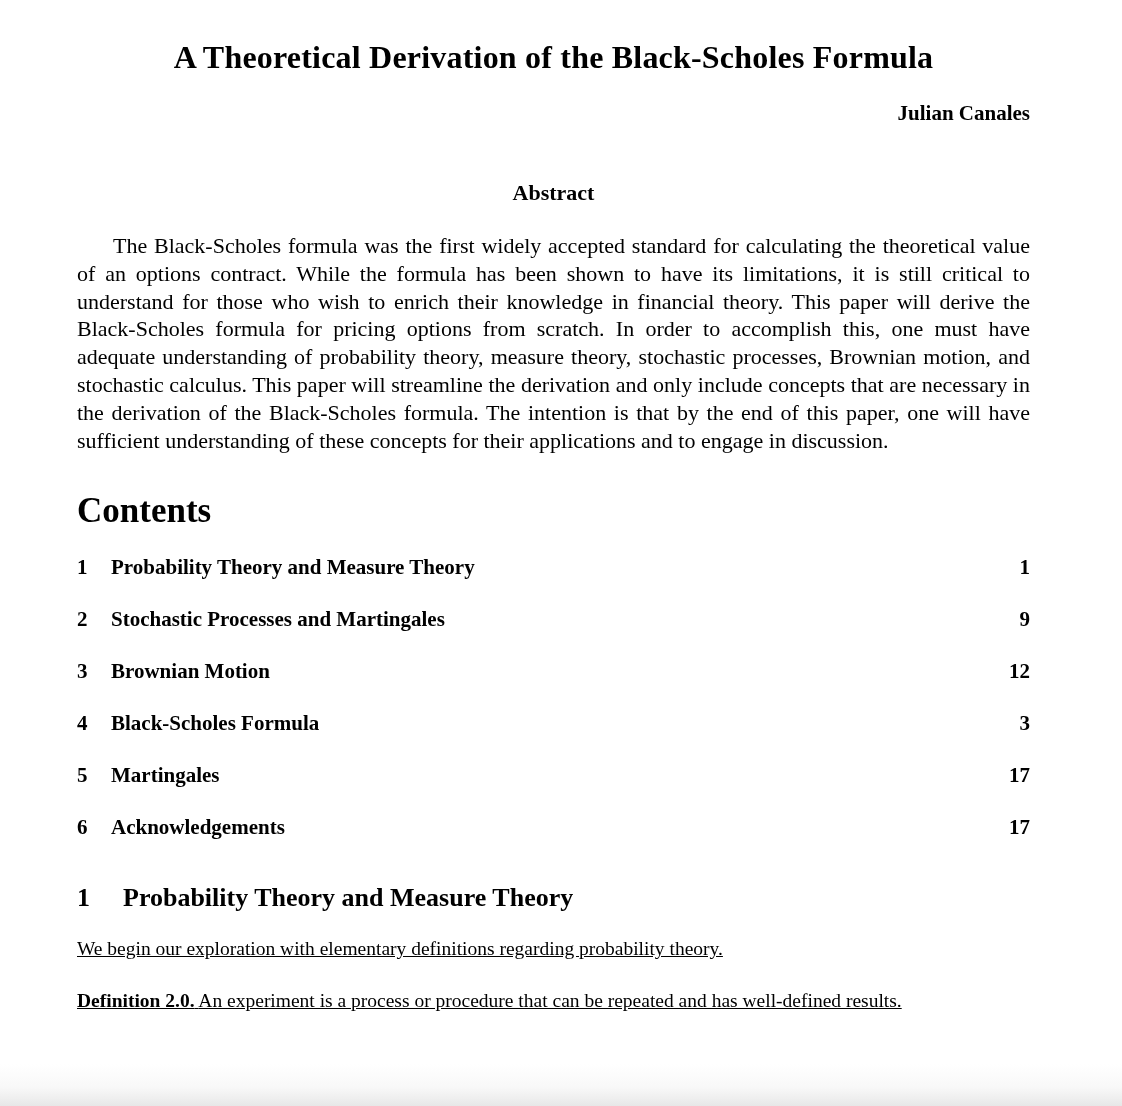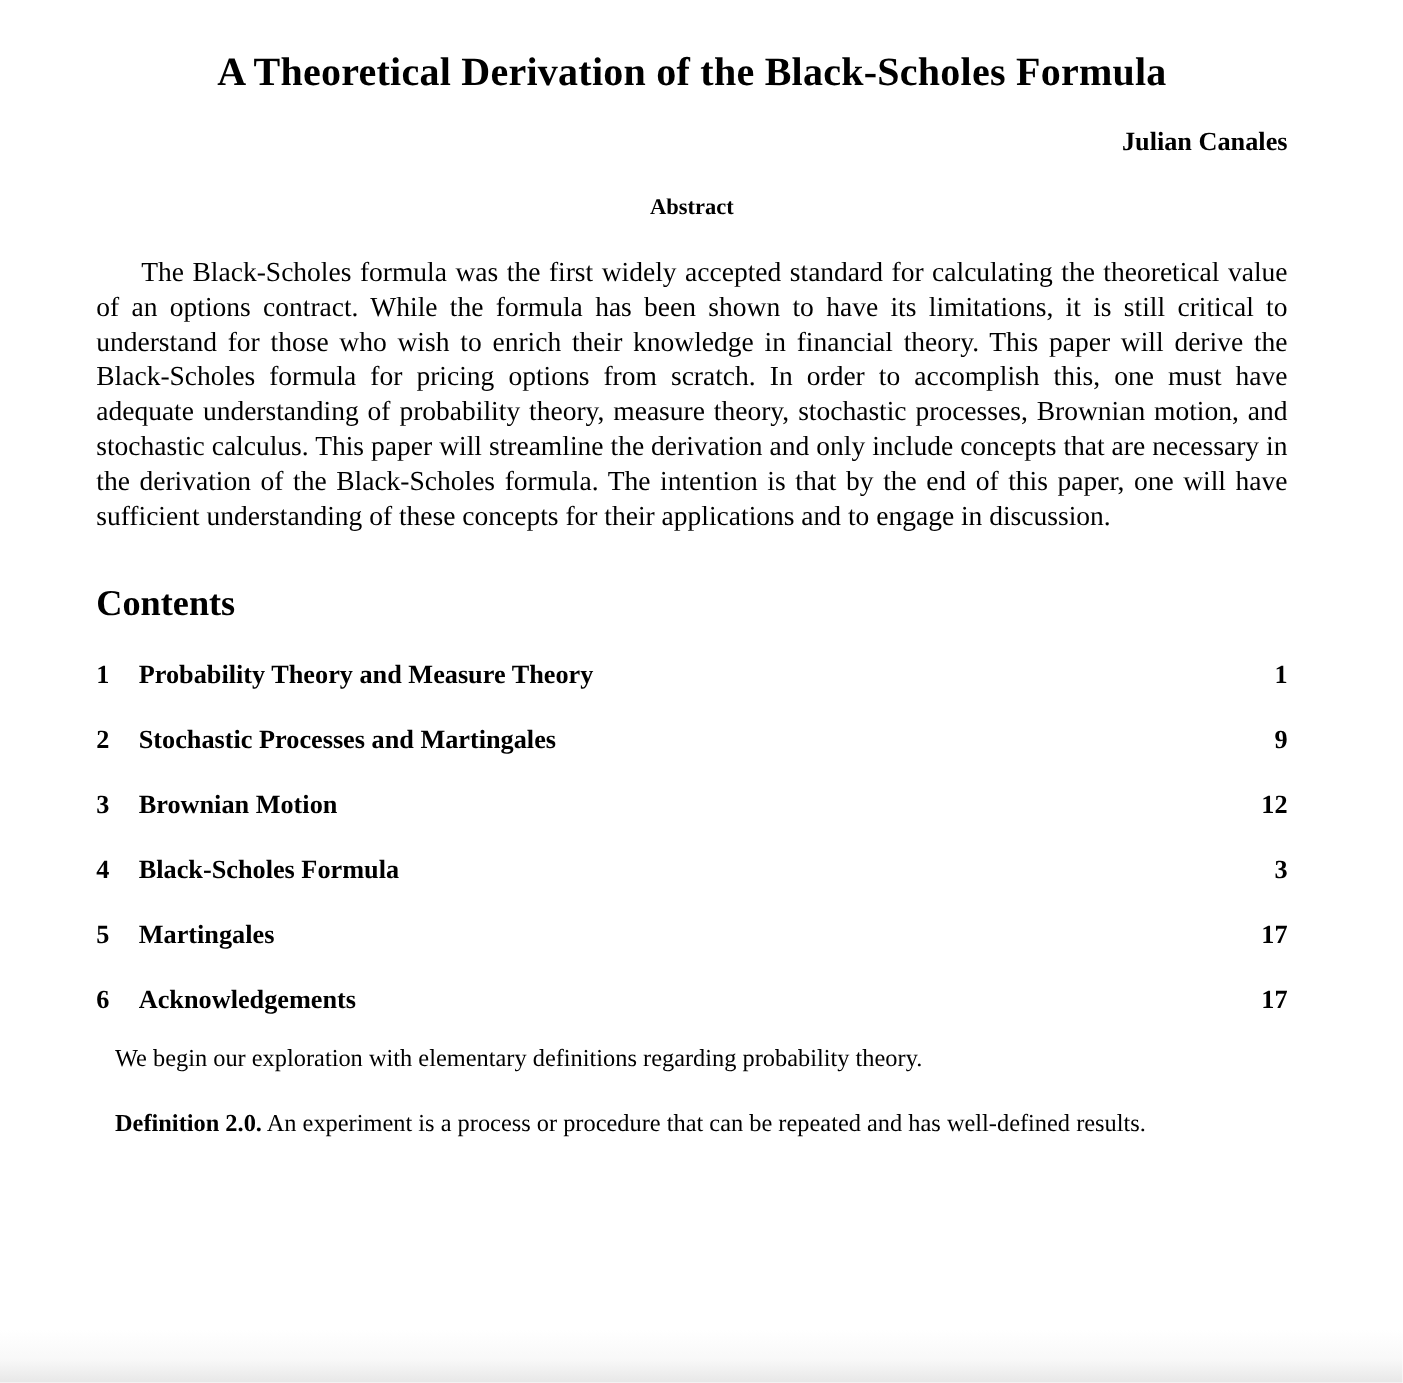--- a/index.html
+++ b/index.html
@@ -36,36 +36,36 @@
     line-height: 26px;
   }
   .paper-author {
     margin-top: 26px;
     font-size: 21px;
     font-weight: bold;
     text-align: right;
     line-height: 26px;
   }
   .abstract-heading {
-    margin-top: 26px;
-    font-size: 18px;
+    margin-top: 54px;
+    font-size: 22px;
     font-weight: bold;
     text-align: center;
     line-height: 26px;
   }
   .abstract-body {
     margin: 26px 0 0 0;
     font-size: 22px;
     line-height: 27.8px;
     text-align: justify;
     text-indent: 36px;
   }
   .contents-heading {
     margin: 40px 0 0 0;
-    font-size: 29px;
+    font-size: 35px;
     font-weight: bold;
     line-height: 34px;
   }
   .toc {
     margin-top: 8px;
   }
   .toc-row {
     display: flex;
     align-items: baseline;
     margin-top: 27px;
@@ -90,24 +90,25 @@
     margin: 42px 0 0 0;
     font-size: 26px;
     font-weight: bold;
     line-height: 31px;
   }
   .sec-num {
     display: inline-block;
     width: 46px;
   }
   .body-text {
-    margin: 15px;
+    margin: 0;
     font-size: 19.5px;
     line-height: 27.8px;
     text-align: justify;
+    text-decoration: underline;
   }
   .intro-text {
     margin-top: 22px;
   }
   .definition-para {
     margin-top: 24px;
   }
   .def-label {
     font-weight: bold;
   }
@@ -174,20 +175,23 @@
     </div>
 
     <div class="toc-row">
       <span class="toc-num">6</span>
       <span class="toc-label">Acknowledgements</span>
       <span class="toc-page">17</span>
     </div>
 
   </div>
 
+  <h2 class="section-heading">
+    <span class="sec-num">1</span><span>Probability Theory and Measure Theory</span>
+  </h2>
 
   <p class="body-text intro-text">We begin our exploration with elementary definitions regarding probability theory.</p>
 
   <p class="body-text definition-para">
     <span class="def-label">Definition 2.0.</span>
     <span>An experiment is a process or procedure that can be repeated and has well-defined results.</span>
   </p>
 
 </div>
 

